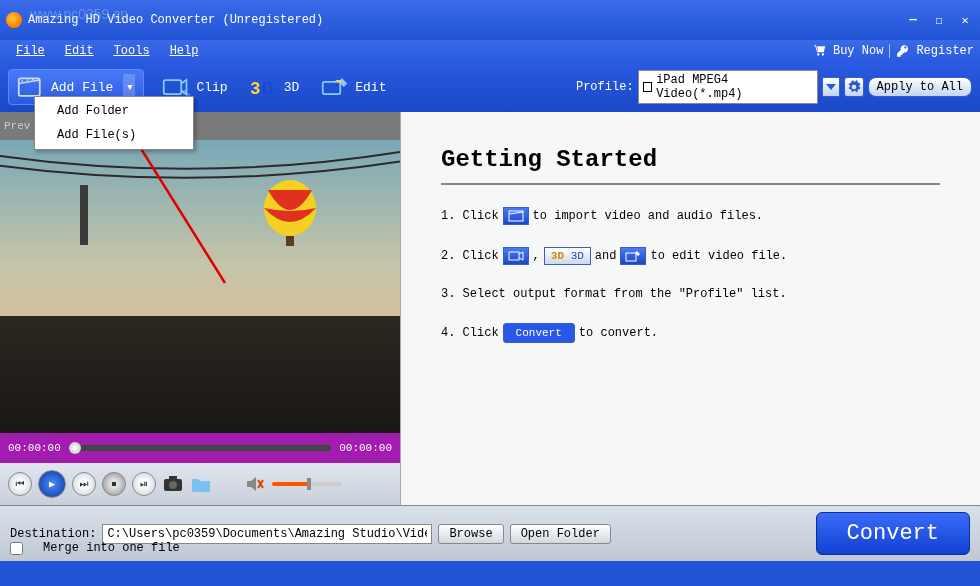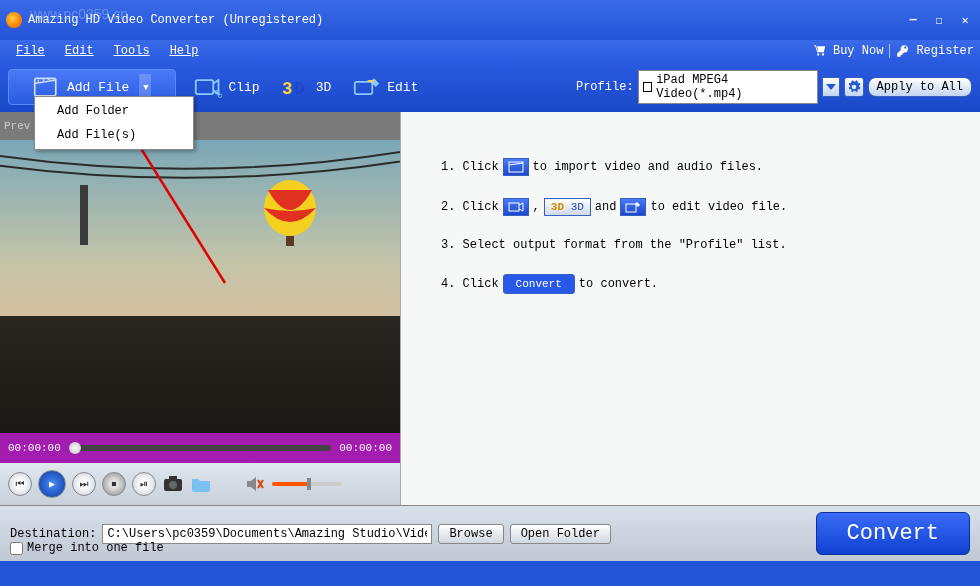--- a/index.html
+++ b/index.html
@@ -13,21 +13,21 @@
 .menubar { height: 22px; background: linear-gradient(#3a6ae8,#2a5ae0); display: flex; align-items: center; padding: 0 6px; color: #fff; font-size: 12px; position: relative; }
 .menubar .menu-item { padding: 2px 10px; cursor: pointer; text-decoration: underline; position: relative; }
 .menubar .menu-item:first-letter { text-decoration: underline; }
 .rightlinks { margin-left: auto; display: flex; align-items: center; gap: 6px; color: #fff; }
 .rightlinks .sep { width: 1px; height: 14px; background: rgba(255,255,255,0.6); }
 .rightlinks svg { width: 14px; height: 14px; fill: #fff; }
 .rightlinks .link { cursor: pointer; }
 
 .toolbar { height: 50px; background: linear-gradient(#2a5ae0,#1a48c8); display: flex; align-items: center; padding: 0 8px; gap: 14px; position: relative; }
 .toolbtn { display: flex; align-items: center; color: #fff; font-size: 13px; cursor: pointer; padding: 4px; gap: 6px; }
-.toolbtn.primary { background: linear-gradient(#4a7af8,#2a5ae0); border: 1px solid #5a8aff; border-radius: 4px; padding: 4px 24px; }
+.toolbtn.primary { background: linear-gradient(#4a7af8,#2a5ae0); border: 1px solid #5a8aff; border-radius: 4px; padding: 4px 8px; }
 .toolbtn svg { width: 28px; height: 24px; }
 .toolbtn .dd { width: 12px; height: 26px; background: rgba(255,255,255,0.2); display: flex; align-items: center; justify-content: center; border-left: 1px solid #5a8aff; margin-left: 4px; }
 .profile-area { margin-left: auto; display: flex; align-items: center; gap: 4px; color: #fff; font-size: 12px; }
 .profile-select { background: #fff; border: 1px solid #888; color: #000; font-size: 12px; font-family: "Courier New", monospace; padding: 2px 4px; width: 180px; display: flex; align-items: center; gap: 4px; }
 .profile-select .sq { width: 10px; height: 10px; border: 1px solid #000; }
 .dd-arrow { width: 18px; height: 20px; background: linear-gradient(#fff,#c0d4f0); border: 1px solid #365fc4; display: flex; align-items: center; justify-content: center; }
 .gear-btn { width: 20px; height: 20px; background: linear-gradient(#fff,#c0d4f0); border: 1px solid #365fc4; border-radius: 3px; display: flex; align-items: center; justify-content: center; cursor: pointer; }
 .apply-btn { background: linear-gradient(#fff,#c0d4f0); border: 1px solid #365fc4; color: #000; font-size: 12px; font-family: "Courier New", monospace; padding: 2px 8px; border-radius: 8px; cursor: pointer; }
 
 .dropdown-menu { position: absolute; left: 34px; top: 96px; background: #fff; border: 1px solid #888; box-shadow: 2px 2px 4px rgba(0,0,0,0.3); z-index: 100; min-width: 160px; padding: 2px; }
@@ -57,21 +57,21 @@
 .gs-title { font-size: 24px; font-weight: bold; font-family: "Courier New", monospace; padding: 10px 0; border-bottom: 2px solid #888; margin-bottom: 20px; }
 .gs-line { font-family: "Courier New", monospace; font-size: 12px; margin: 22px 0; display: flex; align-items: center; gap: 4px; flex-wrap: wrap; }
 .mini-btn { background: linear-gradient(#4a7af8,#1a48c8); padding: 2px 4px; display: inline-flex; align-items: center; border: 1px solid #365fc4; }
 .mini-btn.lite { background: linear-gradient(#fff,#d0d8e8); color: #1a48c8; padding: 2px 6px; font-size: 11px; }
 .mini-btn.cvt { background: #2858e8; color: #fff; padding: 3px 12px; border-radius: 3px; font-size: 11px; }
 .mini-btn svg { width: 16px; height: 12px; }
 
 .bottom-panel { height: 56px; background: linear-gradient(#d8e0ea,#c0c8d4); border-top: 1px solid #888; display: flex; align-items: center; padding: 6px 10px; gap: 6px; font-size: 12px; font-family: "Courier New", monospace; position: relative; }
 .dest-input { background: #fff; border: 1px solid #888; padding: 2px 4px; font-family: "Courier New", monospace; font-size: 12px; width: 330px; }
 .small-btn { background: linear-gradient(#fff,#d0d8e0); border: 1px solid #888; border-radius: 3px; padding: 2px 10px; font-size: 12px; font-family: "Courier New", monospace; cursor: pointer; }
-.merge-row { position: absolute; left: 10px; bottom: 6px; display: flex; align-items: center; gap: 4px; font-size: 12px; }
+.merge-row { position: absolute; left: 10px; bottom: 6px; display: flex; align-items: center; gap: 20px; font-size: 12px; }
 .convert-btn { margin-left: auto; background: linear-gradient(#3a6cf8,#1040d0); color: #fff; font-size: 22px; font-family: "Courier New", monospace; padding: 8px 30px; border: 1px solid #0a30a0; border-radius: 6px; cursor: pointer; }
 
 .watermark { position: absolute; left: 30px; top: 6px; color: rgba(180,210,255,0.4); font-size: 14px; pointer-events: none; z-index: 200; font-family: sans-serif; }
 
 .arrow { position: absolute; left: 115px; top: 113px; z-index: 90; pointer-events: none; }
 </style>
 </head>
 <body>
 
 <div class="watermark">www.pc0359.cn</div>
@@ -225,20 +225,21 @@
             <path d="M12 4l5 8M17 4l-5 8" stroke="#e04000" stroke-width="2"></path>
           </svg>
         </div>
       <div class="vol-slider">
           <div class="vol-thumb"></div>
         </div>
     </div>
   </div>
 
   <div class="right-pane">
+    <div class="gs-title">Getting Started</div>
     <div class="gs-line">
       <span>1. Click</span>
       <span class="mini-btn">
           <svg viewBox="0 0 16 12">
             <rect x="1" y="1" width="14" height="10" fill="none" stroke="#fff"></rect>
             <line x1="1" y1="4" x2="15" y2="2" stroke="#fff"></line>
           </svg>
         </span>
       <span>to import video and audio files.</span>
     </div>

